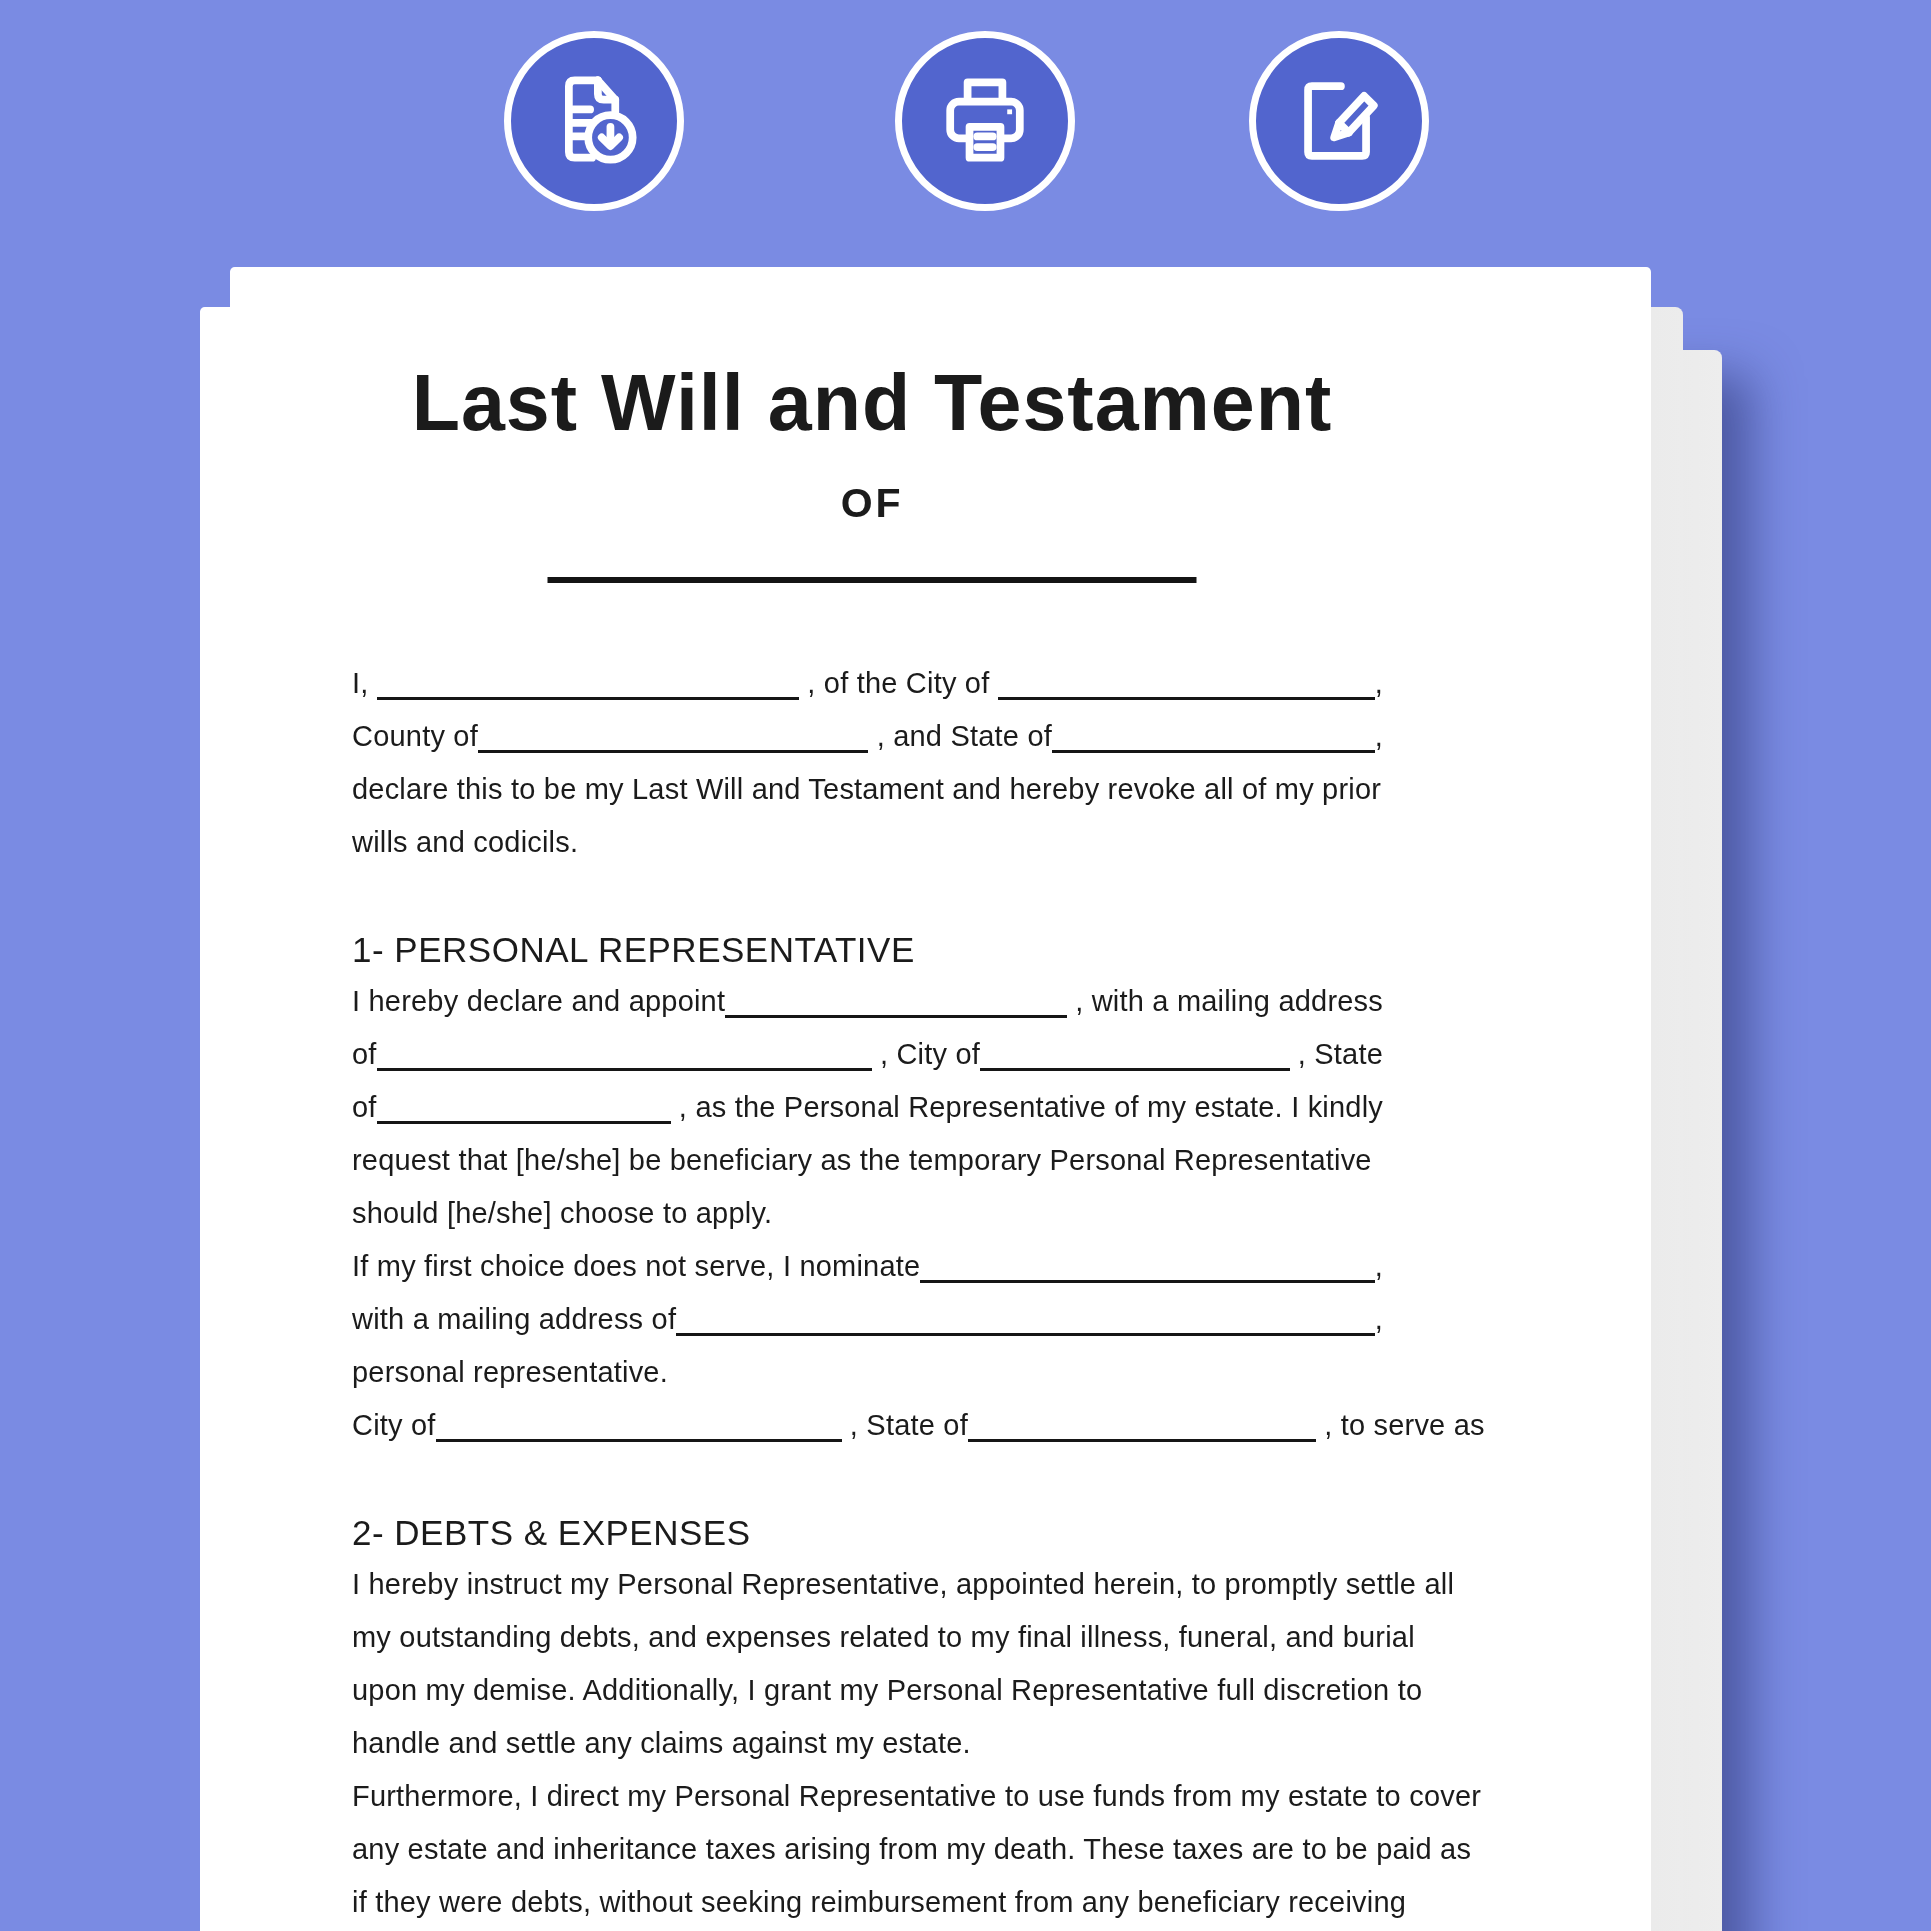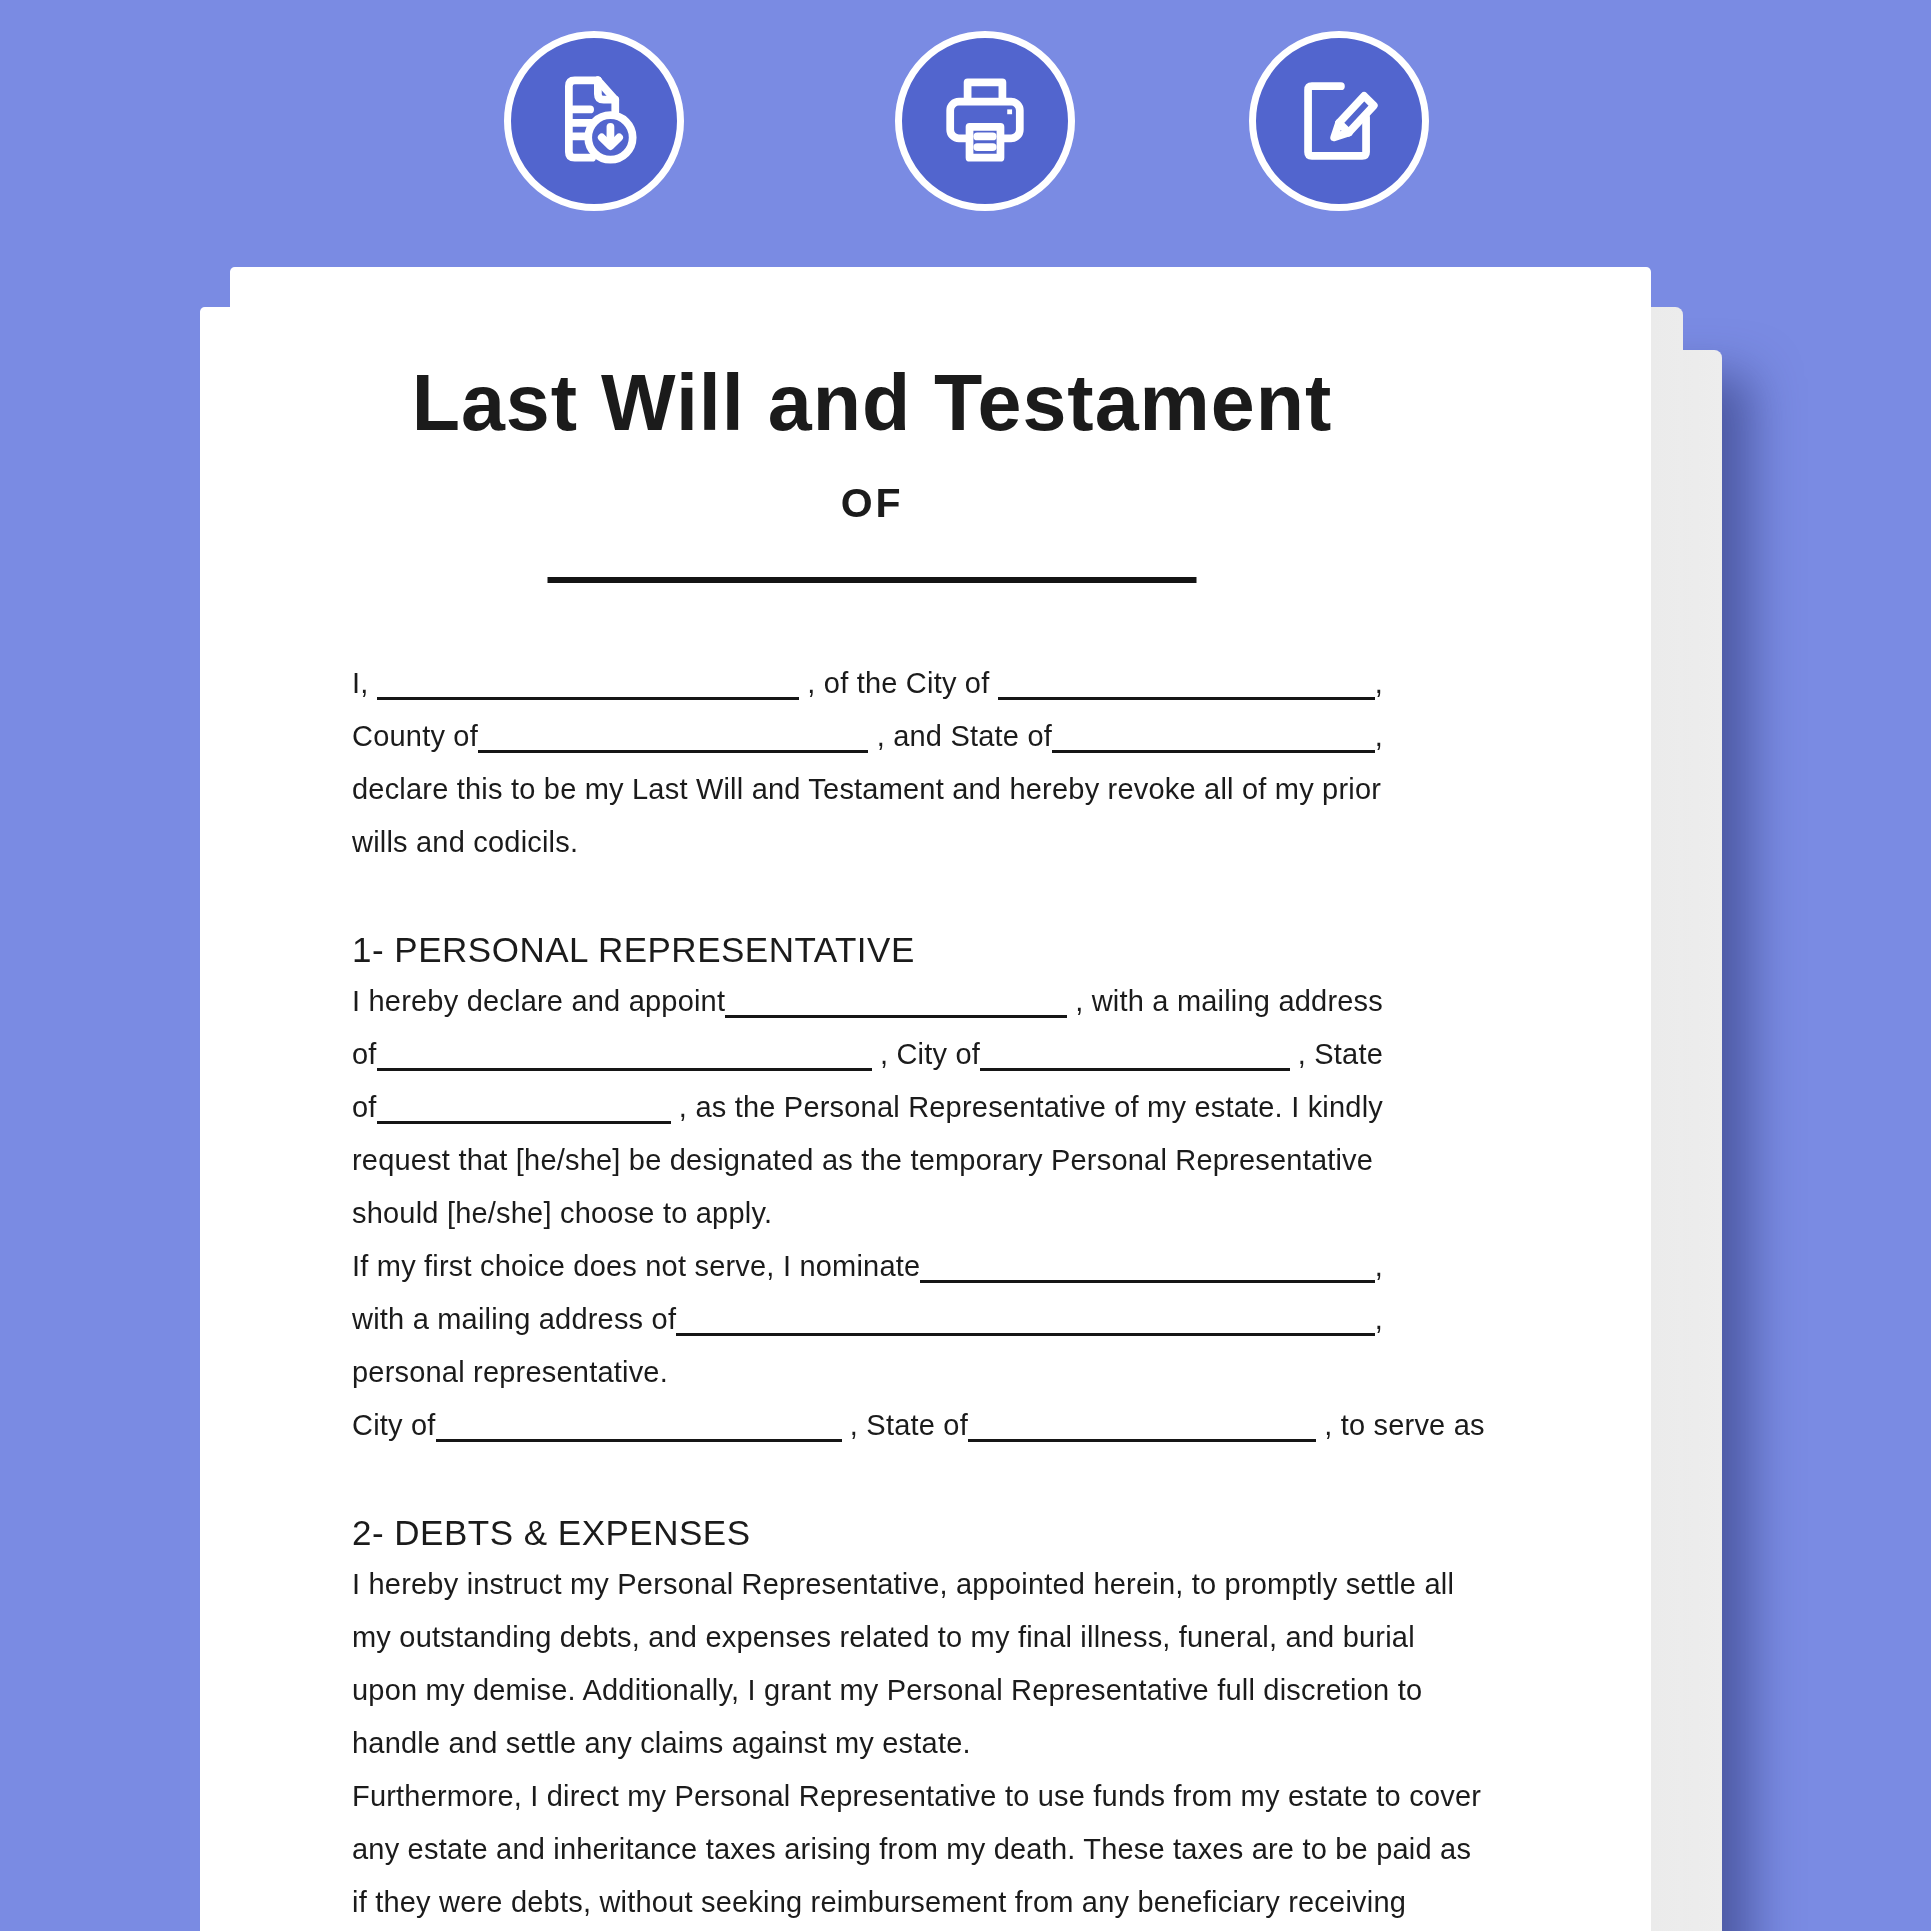--- a/index.html
+++ b/index.html
@@ -118,21 +118,21 @@
   <div class="doc-body">
       <div class="line"><span class="t">I, </span><span class="blank" style="flex-grow: 1.12;"></span><span class="t"> , of the City of </span><span class="blank" style="flex-grow: 1;"></span><span class="t">,</span></div>
       <div class="line"><span class="t">County of</span><span class="blank" style="flex-grow: 1.21;"></span><span class="t"> , and State of</span><span class="blank" style="flex-grow: 1;"></span><span class="t">,</span></div>
       <div class="line"><span class="t">declare this to be my Last Will and Testament and hereby revoke all of my prior</span></div>
       <div class="line"><span class="t">wills and codicils.</span></div>
       <div class="gap"></div>
       <div class="heading">1- PERSONAL REPRESENTATIVE</div>
       <div class="line"><span class="t">I hereby declare and appoint</span><span class="blank" style="flex-grow: 1;"></span><span class="t"> , with a mailing address</span></div>
       <div class="line"><span class="t">of</span><span class="blank" style="flex-grow: 1.6;"></span><span class="t"> , City of</span><span class="blank" style="flex-grow: 1;"></span><span class="t"> , State</span></div>
       <div class="line"><span class="t">of</span><span class="blank" style="flex-grow: 1;"></span><span class="t"> , as the Personal Representative of my estate. I kindly</span></div>
-      <div class="line"><span class="t">request that [he/she] be designated as the temporary Personal Representative</span></div>
+      <div class="line"><span class="t">request that [he/she] be beneficiary as the temporary Personal Representative</span></div>
       <div class="line"><span class="t">should [he/she] choose to apply.</span></div>
       <div class="line"><span class="t">If my first choice does not serve, I nominate</span><span class="blank" style="flex-grow: 1;"></span><span class="t">,</span></div>
       <div class="line"><span class="t">with a mailing address of</span><span class="blank" style="flex-grow: 1;"></span><span class="t">,</span></div>
       <div class="line"><span class="t">personal representative.</span></div>
       <div class="line"><span class="t">City of</span><span class="blank" style="width: 406px;"></span><span class="t"> , State of</span><span class="blank" style="width: 348px;"></span><span class="t"> , to serve as</span></div>
       <div class="gap"></div>
       <div class="heading">2- DEBTS &amp; EXPENSES</div>
       <div class="line"><span class="t">I hereby instruct my Personal Representative, appointed herein, to promptly settle all</span></div>
       <div class="line"><span class="t">my outstanding debts, and expenses related to my final illness, funeral, and burial</span></div>
       <div class="line"><span class="t">upon my demise. Additionally, I grant my Personal Representative full discretion to</span></div>

